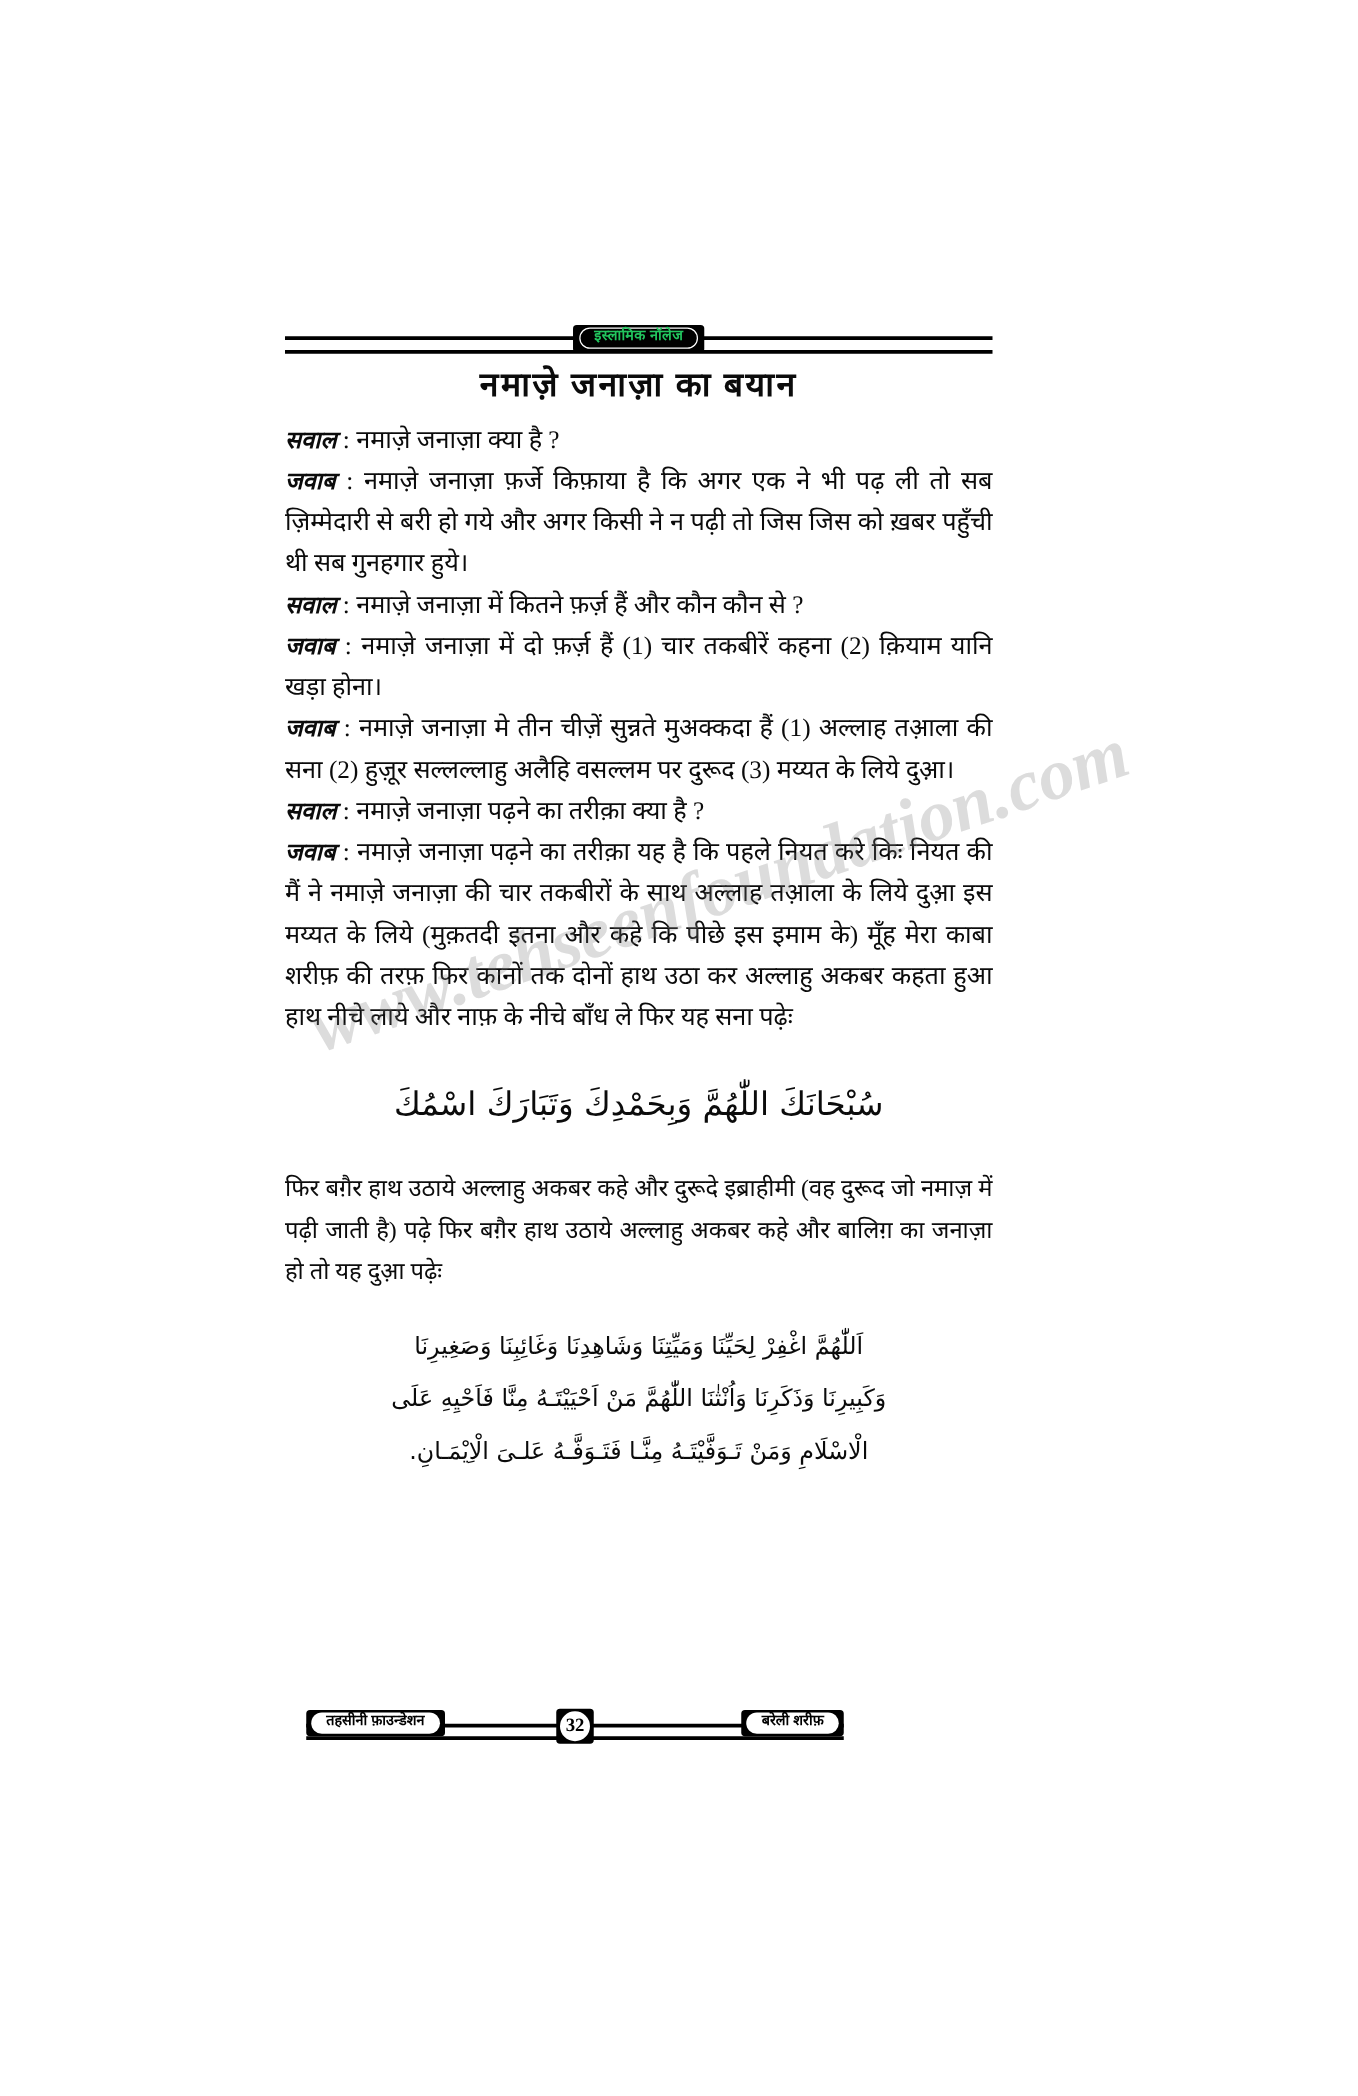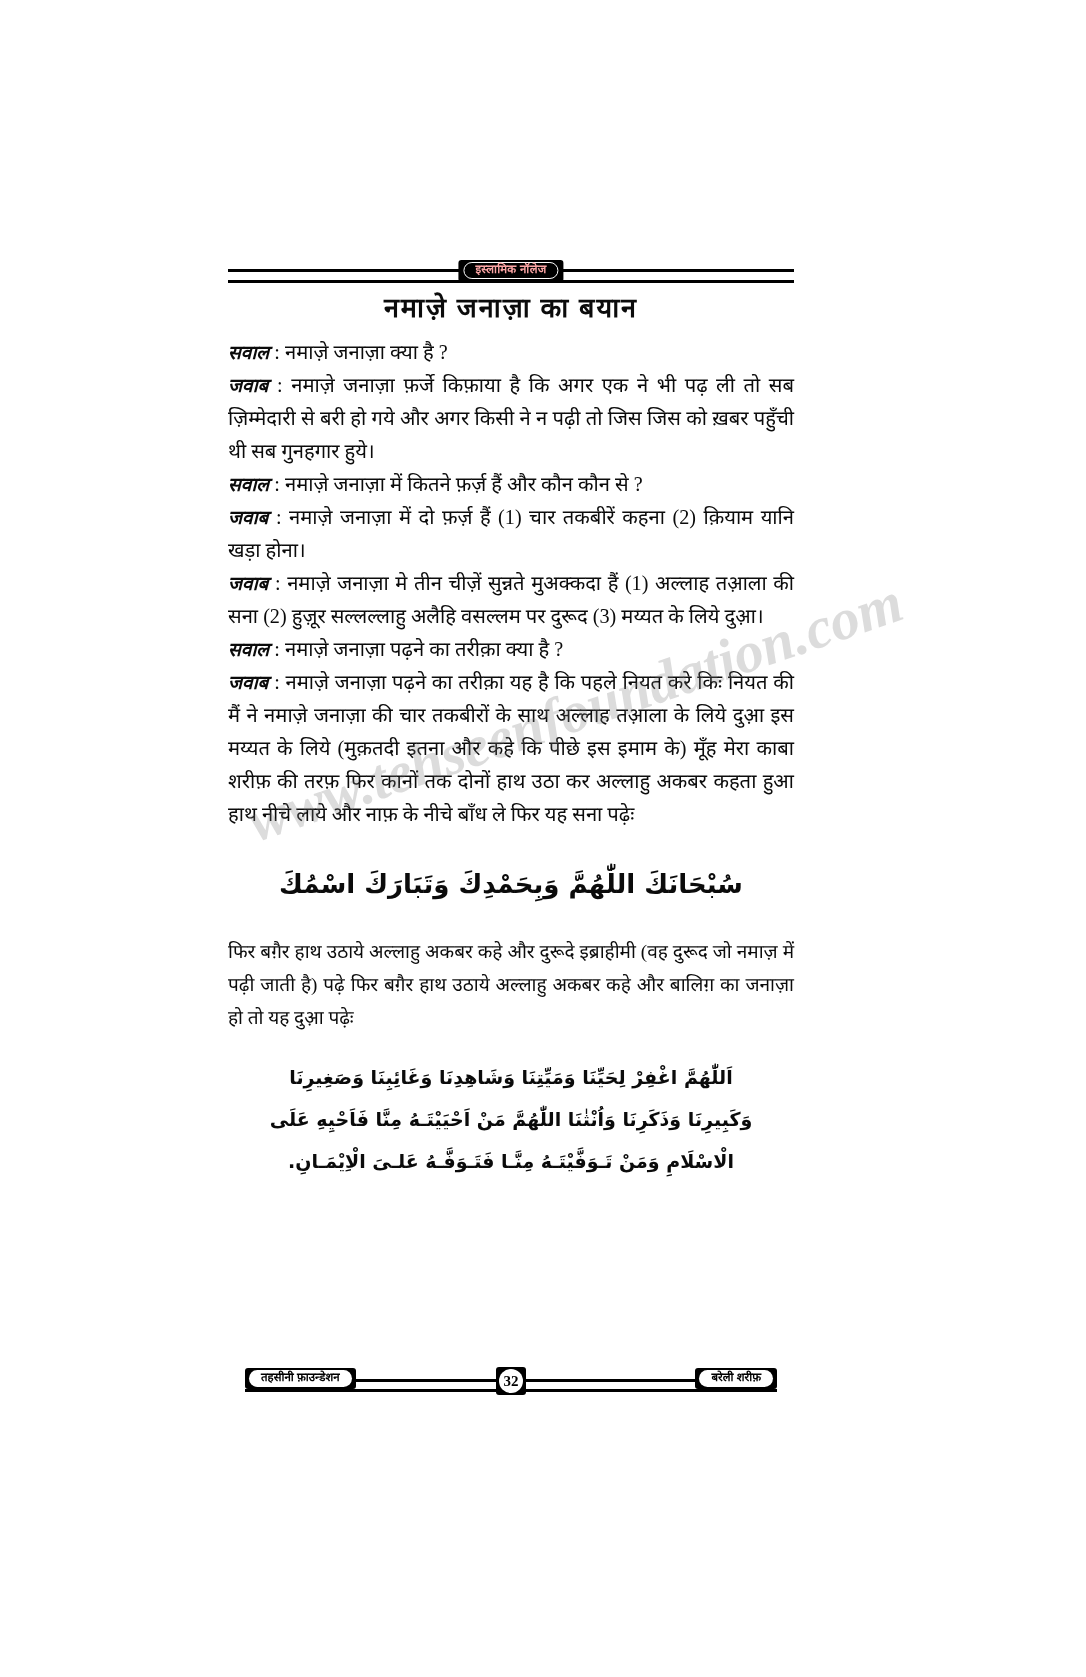--- a/index.html
+++ b/index.html
@@ -46,21 +46,21 @@
     border-top: 3px solid #000;
     border-bottom: 3px solid #000;
     background: #fff;
   }
   .head-rule .badge {
     position: absolute;
     left: 50%;
     transform: translateX(-50%);
     top: 2px;
     background: #000;
-    color: #fca5a5;
+    color: #22c55e;
     padding: 2px 5px 3px 5px;
     border-radius: 3px;
     z-index: 3;
     line-height: 1;
   }
   .head-rule .badge .inner {
     display: block;
     border: 1.4px solid #fff;
     border-radius: 9px;
     padding: 1px 11px 2px 11px;
@@ -104,41 +104,40 @@
     text-align: justify;
     margin: 0;
   }
 
   
   .arabic {
     direction: rtl;
     text-align: center;
     font-family: "DejaVu Sans", "Liberation Sans", sans-serif;
     unicode-bidi: isolate;
-    font-weight: bold;
   }
   .arabic-lg {
     font-size: 26px;
     line-height: 54px;
     margin: 26px 0 24px 0;
   }
   .arabic-sm {
     font-size: 19px;
     line-height: 42px;
     margin: 22px 0 14px 0;
     padding: 0 6px;
   }
   .arabic .ln { display: block; }
 
   
   .footer {
     position: absolute;
     left: 245px;
     top: 1368px;
-    width: 532px;
+    width: 430px;
     height: 30px;
   }
   .footer .bar {
     position: absolute;
     left: 0; right: 0;
     top: 11px;
     height: 7px;
     border-top: 3px solid #000;
     border-bottom: 3px solid #000;
     background: #fff;

